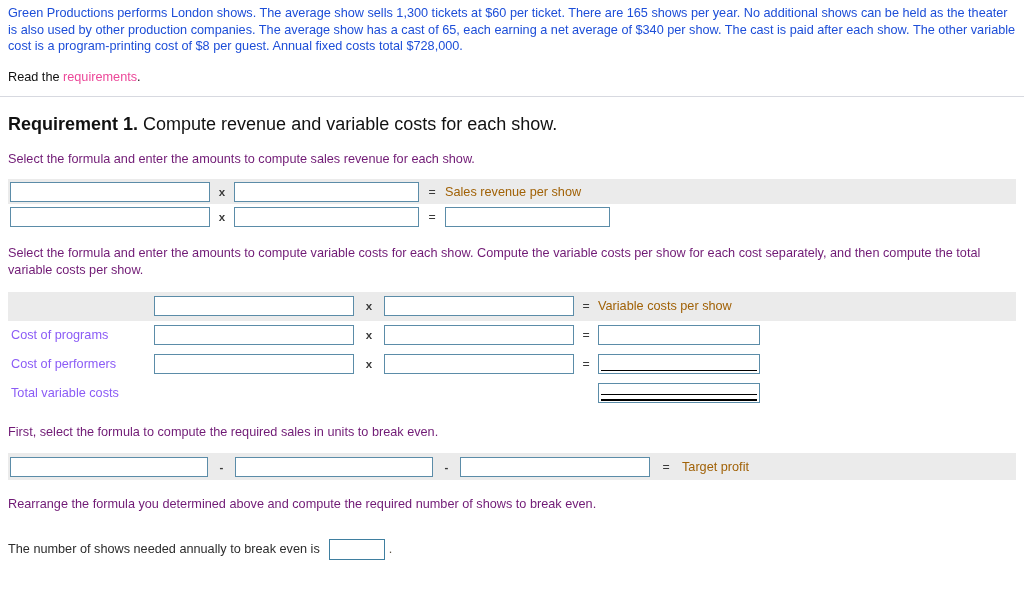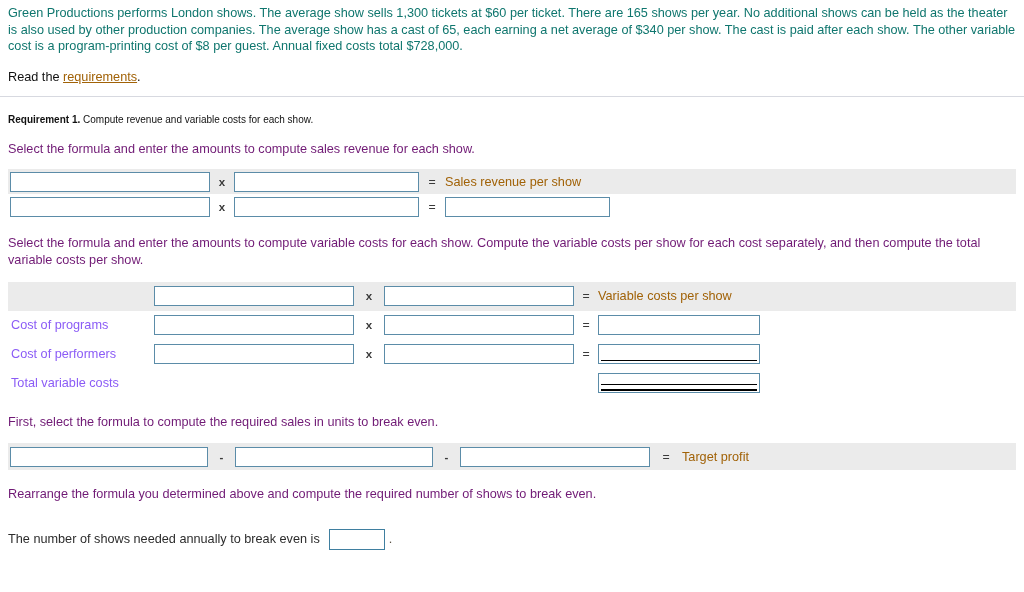--- a/index.html
+++ b/index.html
@@ -17,44 +17,43 @@
     overflow: hidden;
     position: relative;
   }
 
   .page { padding: 0 8px; box-sizing: border-box; width: 1024px; }
 
   
   .intro {
     font-size: 12.7px;
     line-height: 16.6px;
-    color: #0f766e;
+    color: #1d4ed8;
     padding-top: 5px;
     width: 1008px;
   }
   .read-line {
     margin-top: 15px;
     font-size: 12.7px;
     color: #111111;
   }
   .req-link {
-    color: #a16207;
-    text-decoration: underline;
+    color: #ec4899;
     cursor: pointer;
   }
   .divider {
     width: 1024px;
     height: 1px;
     background: #d7d9e0;
     margin: 12px 0 0 -8px;
   }
 
   
   .req-head {
-    font-size: 10px;
+    font-size: 18px;
     color: #111111;
     margin-top: 17px;
   }
   .req-head b { font-weight: bold; }
   .instr {
     font-size: 12.7px;
     color: #701a75;
     margin-top: 16px;
     line-height: 16.6px;
     width: 1008px;

